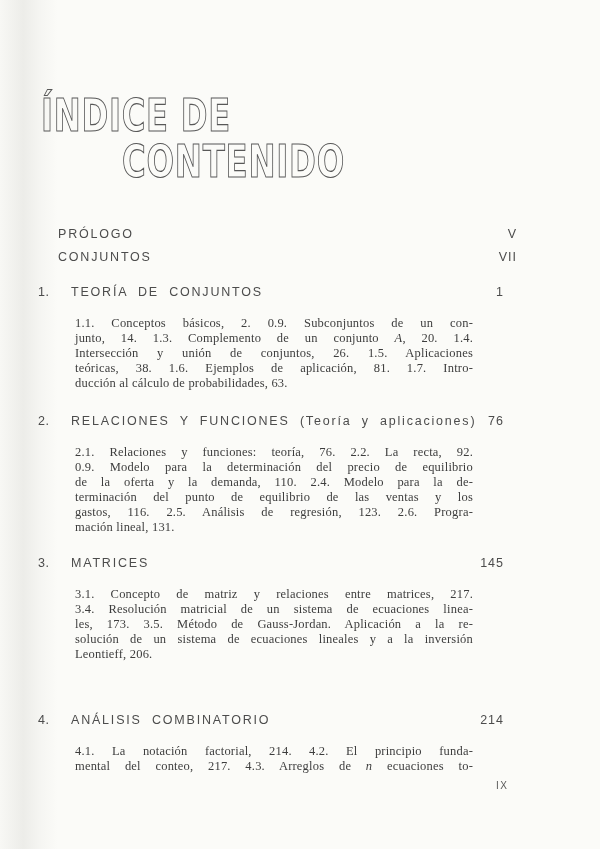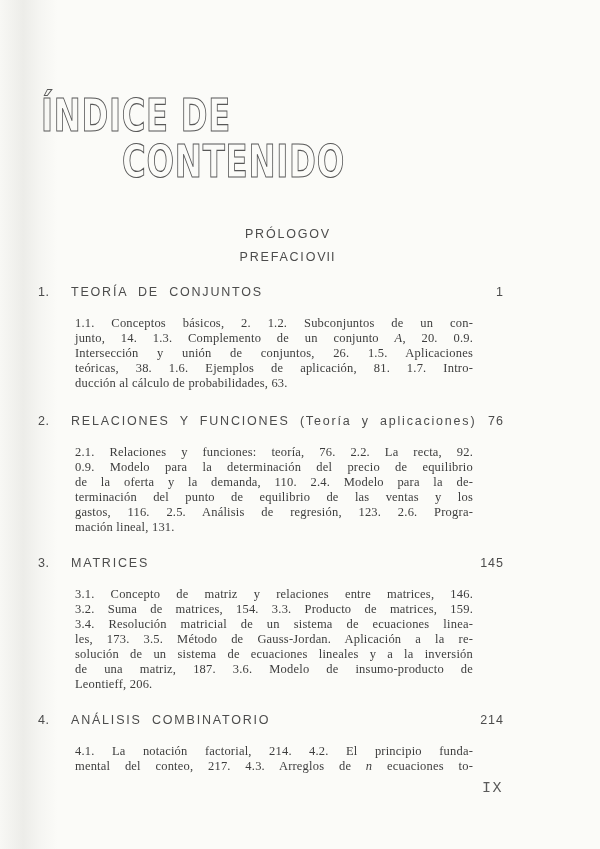--- a/index.html
+++ b/index.html
@@ -32,21 +32,21 @@
     letter-spacing: 1px;
   }
   .front {
     position: absolute;
     left: 58px; top: 227px;
     width: 459px;
     color: #4c4c4c;
   }
   .front-row {
     display: flex;
-    justify-content: center;
+    justify-content: space-between;
     align-items: baseline;
     line-height: 14px;
     margin-bottom: 9px;
     font-size: 12.5px;
     letter-spacing: 1.8px;
     word-spacing: 5px;
   }
   .front-page { letter-spacing: 1px; word-spacing: 0; }
   .chapters { position: absolute; inset: 0; }
   .chapter { position: absolute; left: 38px; width: 466px; color: #4c4c4c; }
@@ -73,59 +73,58 @@
     font-size: 12.5px;
     line-height: 15px;
     letter-spacing: 0.2px;
     color: #3d3d3d;
   }
   .body-line { text-align: justify; text-align-last: justify; }
   .body-line.para-end { text-align-last: left; }
   .it { font-style: italic; }
   .folio {
     position: absolute;
-    left: 482px; top: 780px;
-    font-size: 15px;
+    left: 496px; top: 780px;
+    font-size: 10px;
     letter-spacing: 1.5px;
     color: #5a5a5a;
-    font-family: Liberation Mono, monospace;
   }
 </style>
 </head>
 <body>
 
 <div class="page">
   <div class="gutter-shadow"></div>
 
   <svg class="title-svg" width="600" height="200">
     <text x="41" y="131" font-size="45" textLength="190" lengthAdjust="spacingAndGlyphs">ÍNDICE DE</text>
     <text x="122" y="177" font-size="45" textLength="223" lengthAdjust="spacingAndGlyphs">CONTENIDO</text>
   </svg>
 
   <div class="front">
       <div class="front-row">
         <span class="front-label">PRÓLOGO</span>
         <span class="front-page">V</span>
       </div>
       <div class="front-row">
-        <span class="front-label">PREFACIO</span>
+        <span class="front-label">CONJUNTOS</span>
         <span class="front-page">VII</span>
       </div>
     </div>
 
   <div class="chapters">
       <section class="chapter ch1">
         <div class="ch-row">
           <span class="ch-num">1.</span>
           <span class="ch-title">TEORÍA DE CONJUNTOS</span>
           <span class="ch-page">1</span>
         </div>
         <div class="ch-body">
-          <div class="body-line"><span>1.1. Conceptos básicos, 2. 1.2. Subconjuntos de un con-</span></div>
-          <div class="body-line"><span>junto, 14. 1.3. Complemento de un conjunto </span><span class="it">A</span><span>, 20. 0.9.</span></div>
+          <div class="body-line"><span>1.1. Conceptos básicos, 2. 0.9. Subconjuntos de un con-</span></div>
+          <div class="body-line"><span>junto, 14. 1.3. Complemento de un conjunto </span><span class="it">A</span><span>, 20. 1.4.</span></div>
           <div class="body-line"><span>Intersección y unión de conjuntos, 26. 1.5. Aplicaciones</span></div>
           <div class="body-line"><span>teóricas, 38. 1.6. Ejemplos de aplicación, 81. 1.7. Intro-</span></div>
           <div class="body-line para-end"><span>ducción al cálculo de probabilidades, 63.</span></div>
         </div>
       </section>
       <section class="chapter ch2">
         <div class="ch-row">
           <span class="ch-num">2.</span>
           <span class="ch-title">RELACIONES Y FUNCIONES (Teoría y aplicaciones)</span>
           <span class="ch-page">76</span>
@@ -139,26 +138,24 @@
           <div class="body-line para-end"><span>mación lineal, 131.</span></div>
         </div>
       </section>
       <section class="chapter ch3">
         <div class="ch-row">
           <span class="ch-num">3.</span>
           <span class="ch-title">MATRICES</span>
           <span class="ch-page">145</span>
         </div>
         <div class="ch-body">
-          <div class="body-line"><span>3.1. Concepto de matriz y relaciones entre matrices, 146.</span></div>
-          <div class="body-line"><span>3.2. Suma de matrices, 154. 3.3. Producto de matrices, 159.</span></div>
+          <div class="body-line"><span>3.1. Concepto de matriz y relaciones entre matrices, 217.</span></div>
           <div class="body-line"><span>3.4. Resolución matricial de un sistema de ecuaciones linea-</span></div>
           <div class="body-line"><span>les, 173. 3.5. Método de Gauss-Jordan. Aplicación a la re-</span></div>
           <div class="body-line"><span>solución de un sistema de ecuaciones lineales y a la inversión</span></div>
-          <div class="body-line"><span>de una matriz, 187. 3.6. Modelo de insumo-producto de</span></div>
           <div class="body-line para-end"><span>Leontieff, 206.</span></div>
         </div>
       </section>
       <section class="chapter ch4">
         <div class="ch-row">
           <span class="ch-num">4.</span>
           <span class="ch-title">ANÁLISIS COMBINATORIO</span>
           <span class="ch-page">214</span>
         </div>
         <div class="ch-body">

